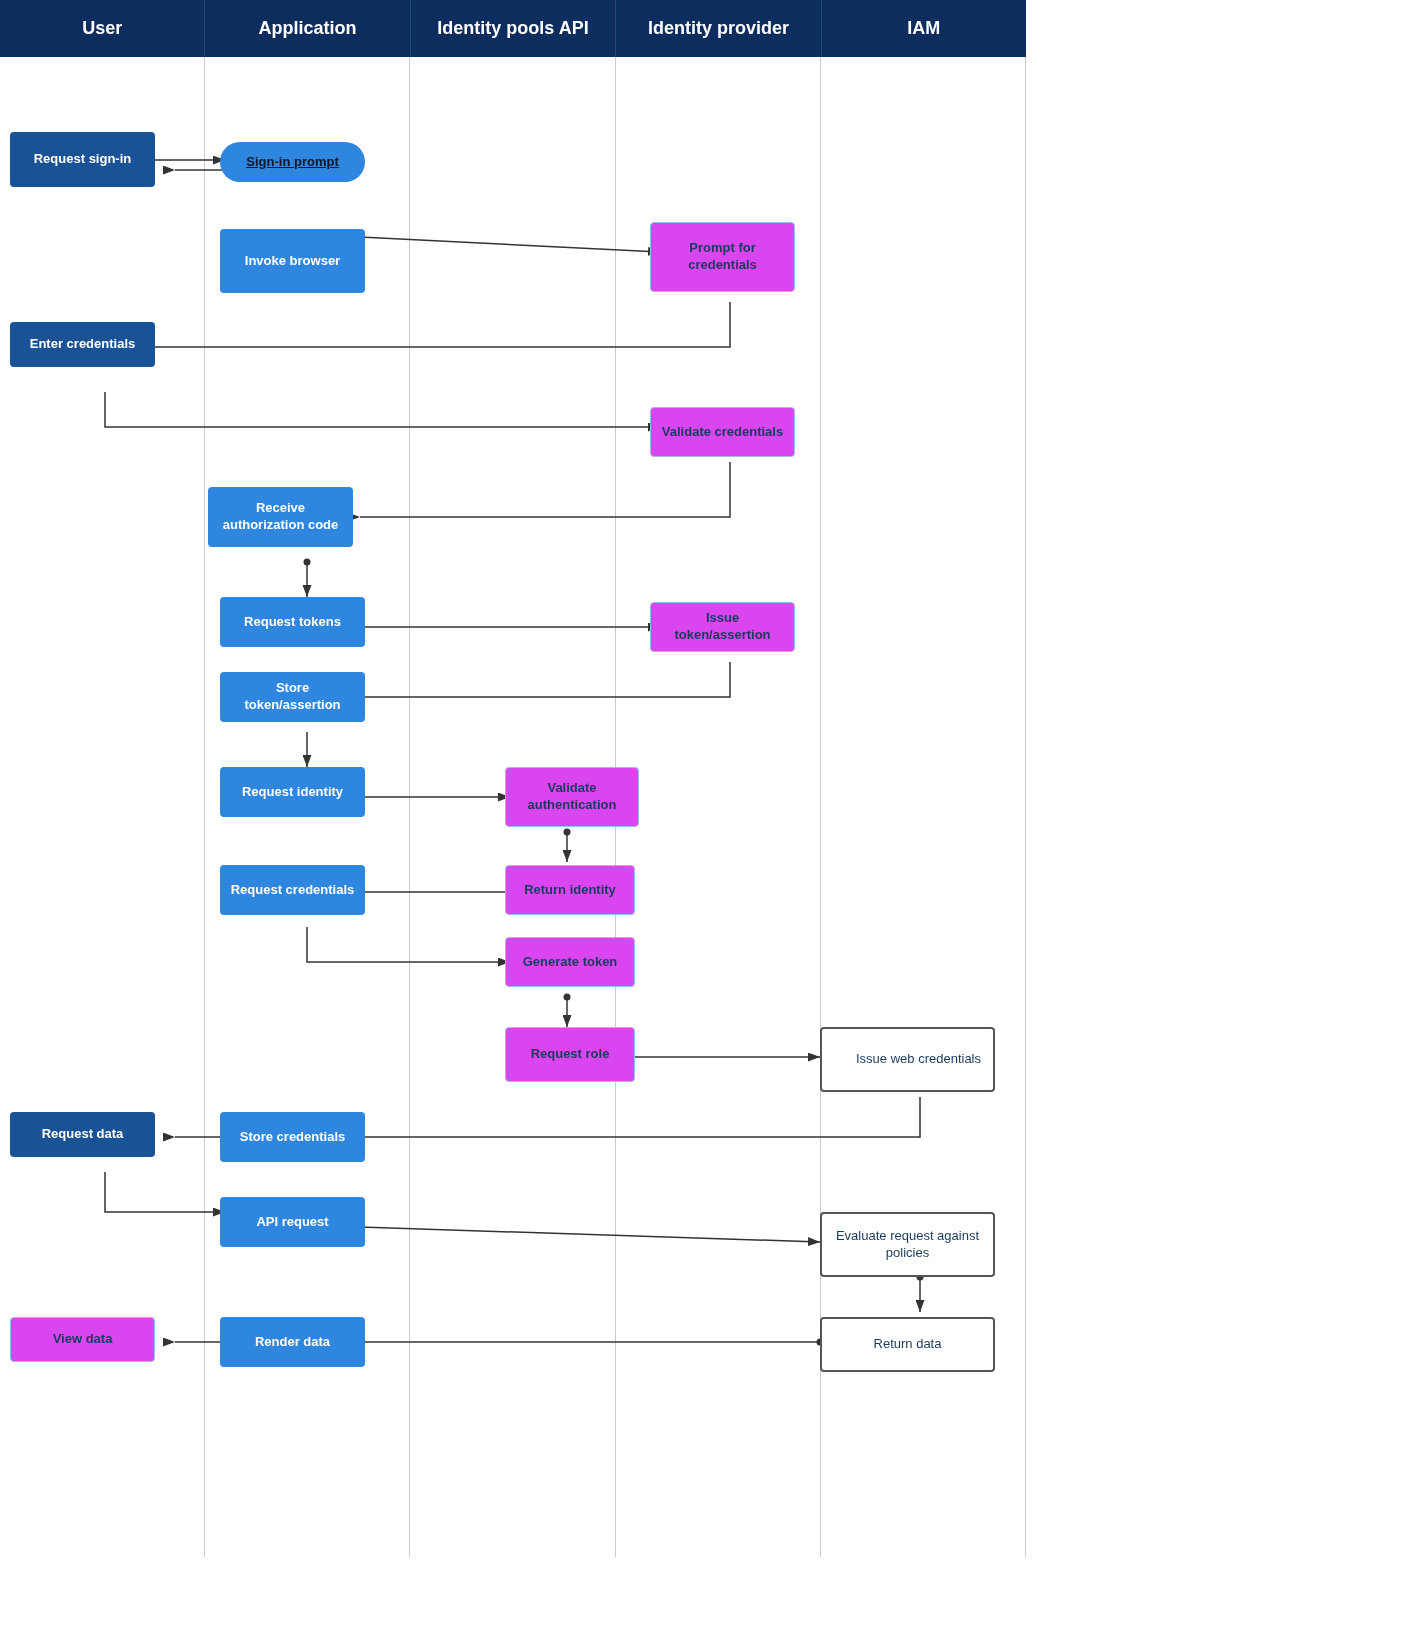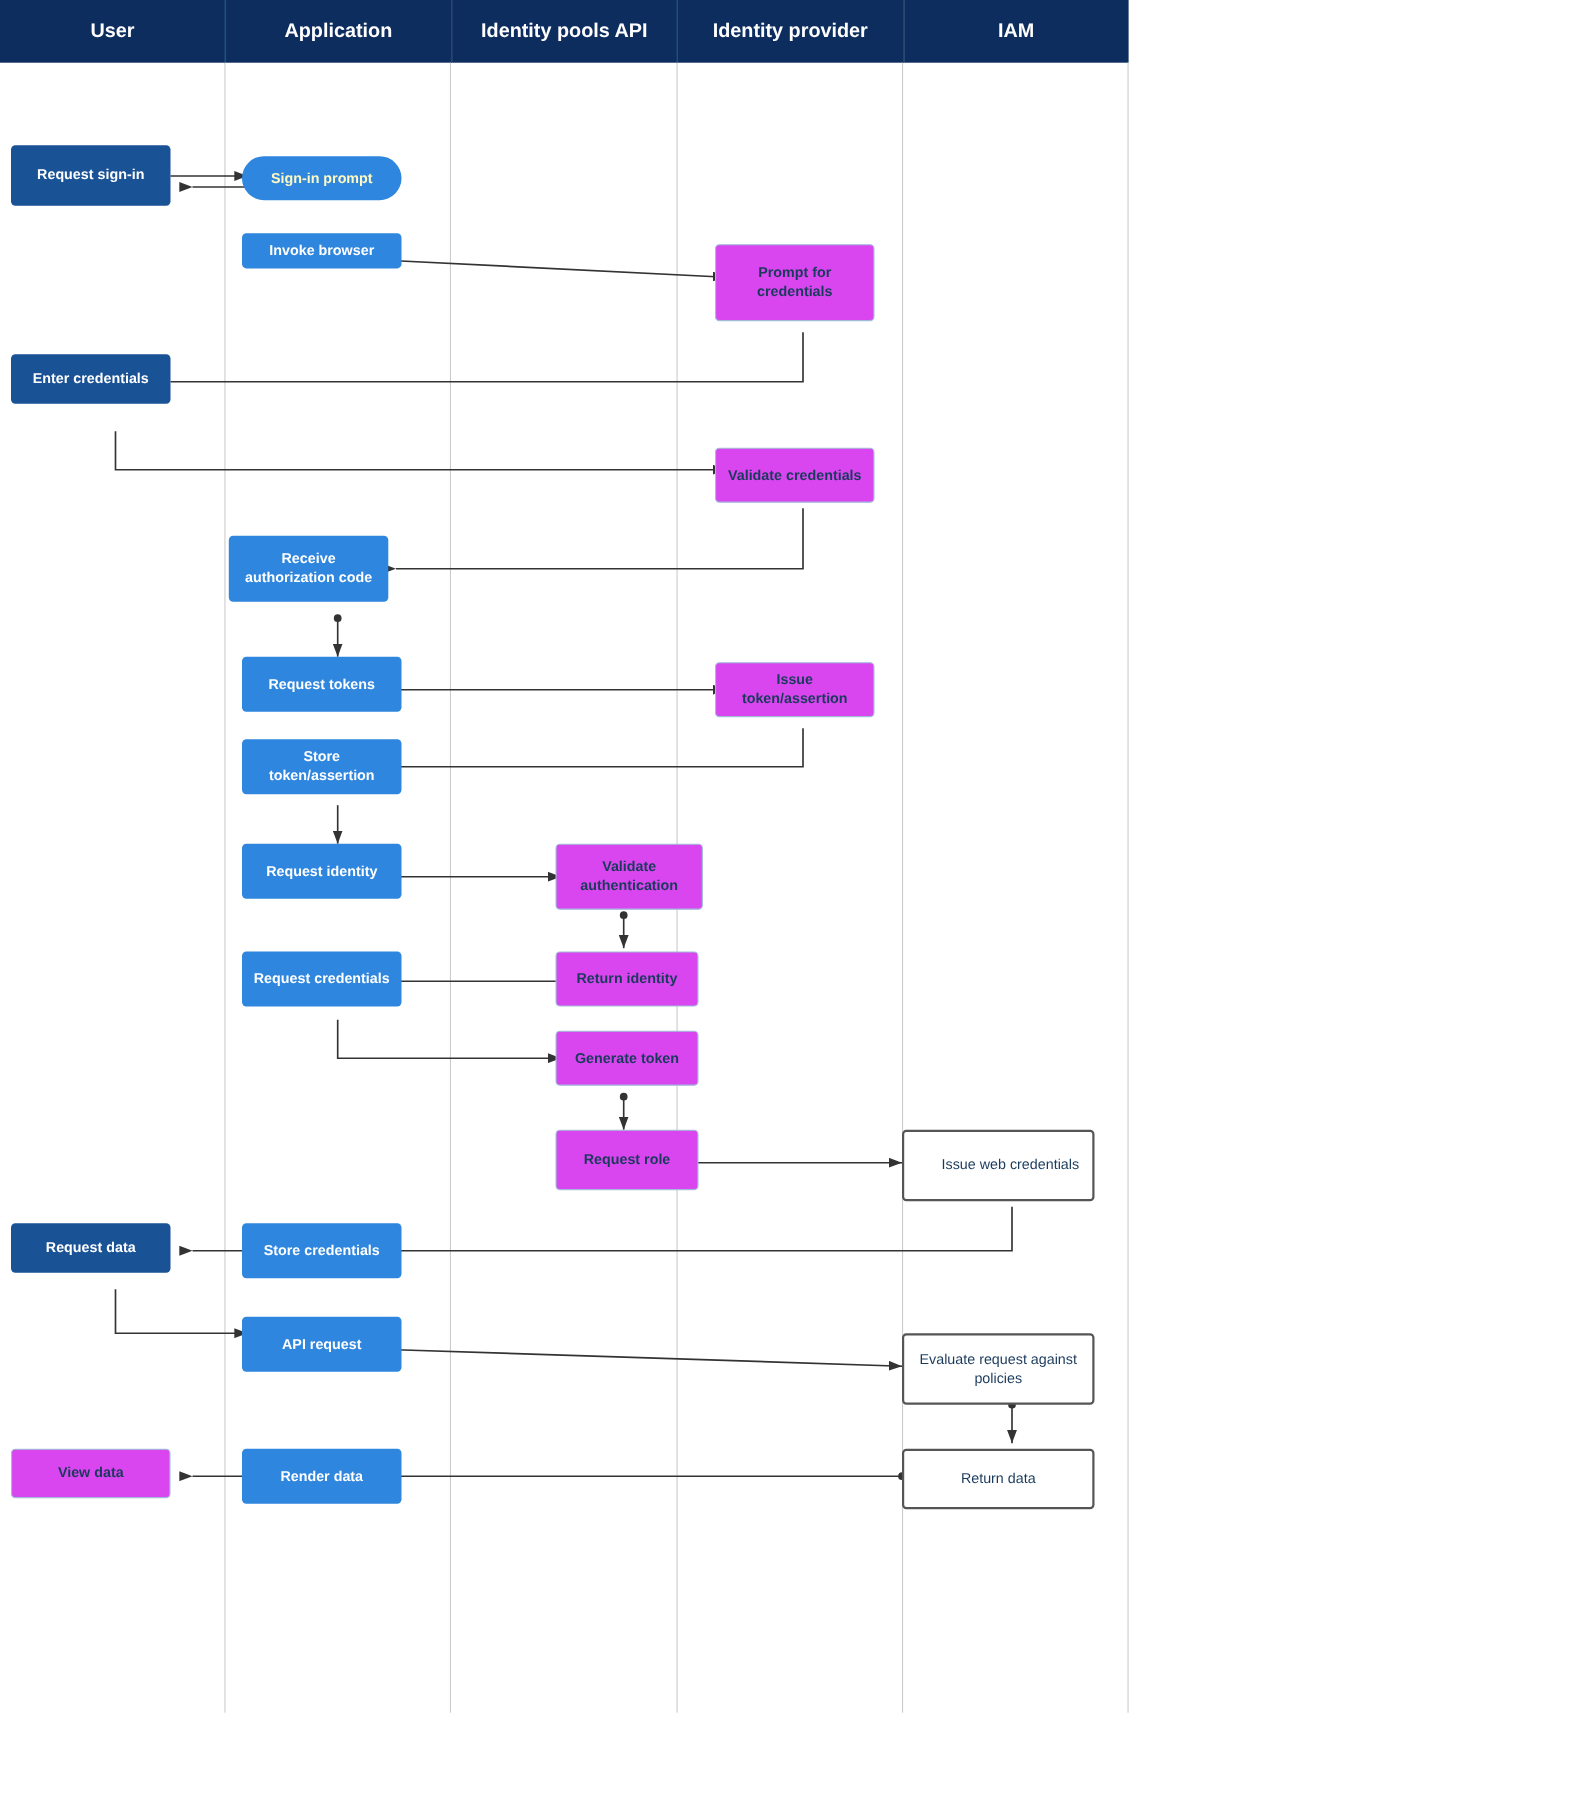--- a/index.html
+++ b/index.html
@@ -85,22 +85,23 @@
     .box-white {
       background: white;
       color: #1a3a5c;
       border: 2px solid #555;
       font-weight: normal;
     }
 
     .box-oval {
       border-radius: 50px;
       background: #2e86de;
-      color: #fef9c3;
+      color: #0f172a;
       border: none;
+      text-decoration: underline;
     }
 
     
     .arrows-svg {
       position: absolute;
       top: 0;
       left: 0;
       width: 100%;
       height: 100%;
       pointer-events: none;
@@ -195,21 +196,21 @@
     <div class="box box-dark-blue" style="left:10px; top:75px; width:145px; height:55px;">Request sign-in</div>
 
     <div class="box box-dark-blue" style="left:10px; top:265px; width:145px; height:45px;">Enter credentials</div>
 
     <div class="box box-dark-blue" style="left:10px; top:1055px; width:145px; height:45px;">Request data</div>
 
     <div class="box box-light-blue" style="left:10px; top:1260px; width:145px; height:45px;">View data</div>
 
     <div class="box box-oval" style="left:220px; top:85px; width:145px; height:40px;">Sign-in prompt</div>
 
-    <div class="box box-medium-blue" style="left:220px; top:155px; width:145px; height:32px;">Invoke browser</div>
+    <div class="box box-medium-blue" style="left:220px; top:172px; width:145px; height:64px;">Invoke browser</div>
 
     <div class="box box-medium-blue" style="left:208px; top:430px; width:145px; height:60px;">Receive authorization code</div>
 
     <div class="box box-medium-blue" style="left:220px; top:540px; width:145px; height:50px;">Request tokens</div>
 
     <div class="box box-medium-blue" style="left:220px; top:615px; width:145px; height:50px;">Store token/assertion</div>
 
     <div class="box box-medium-blue" style="left:220px; top:710px; width:145px; height:50px;">Request identity</div>
 
     <div class="box box-medium-blue" style="left:220px; top:808px; width:145px; height:50px;">Request credentials</div>

